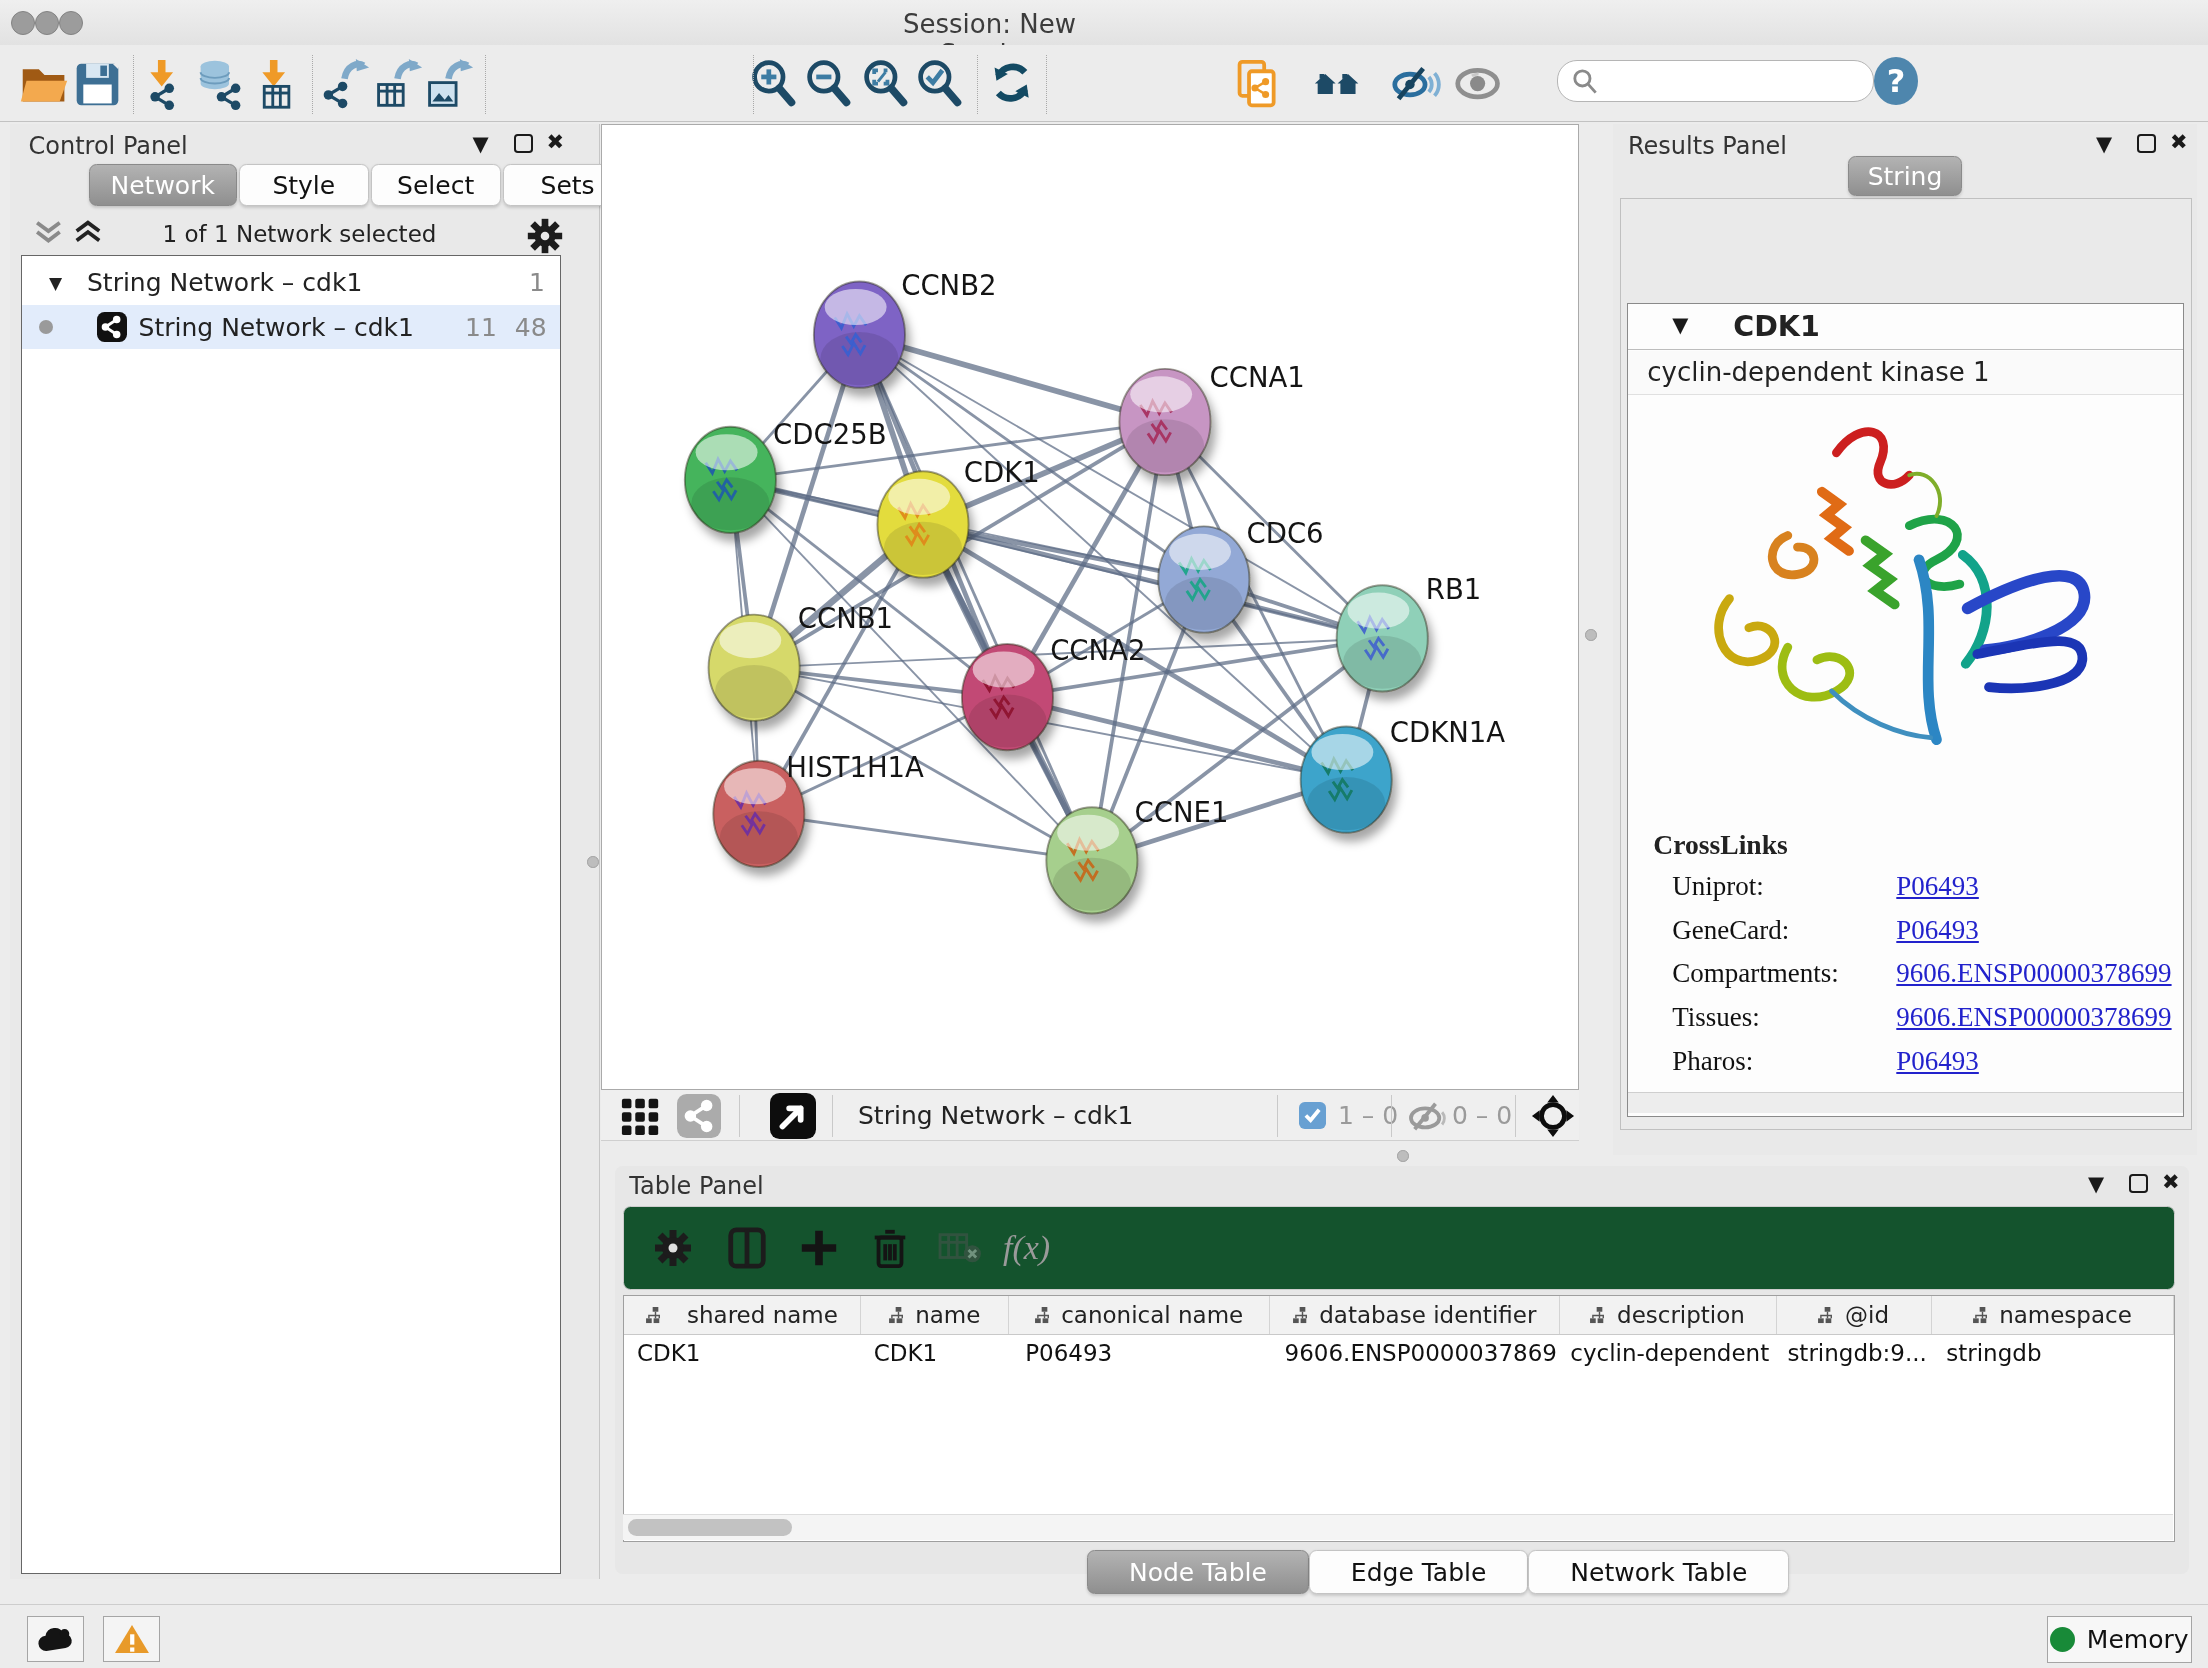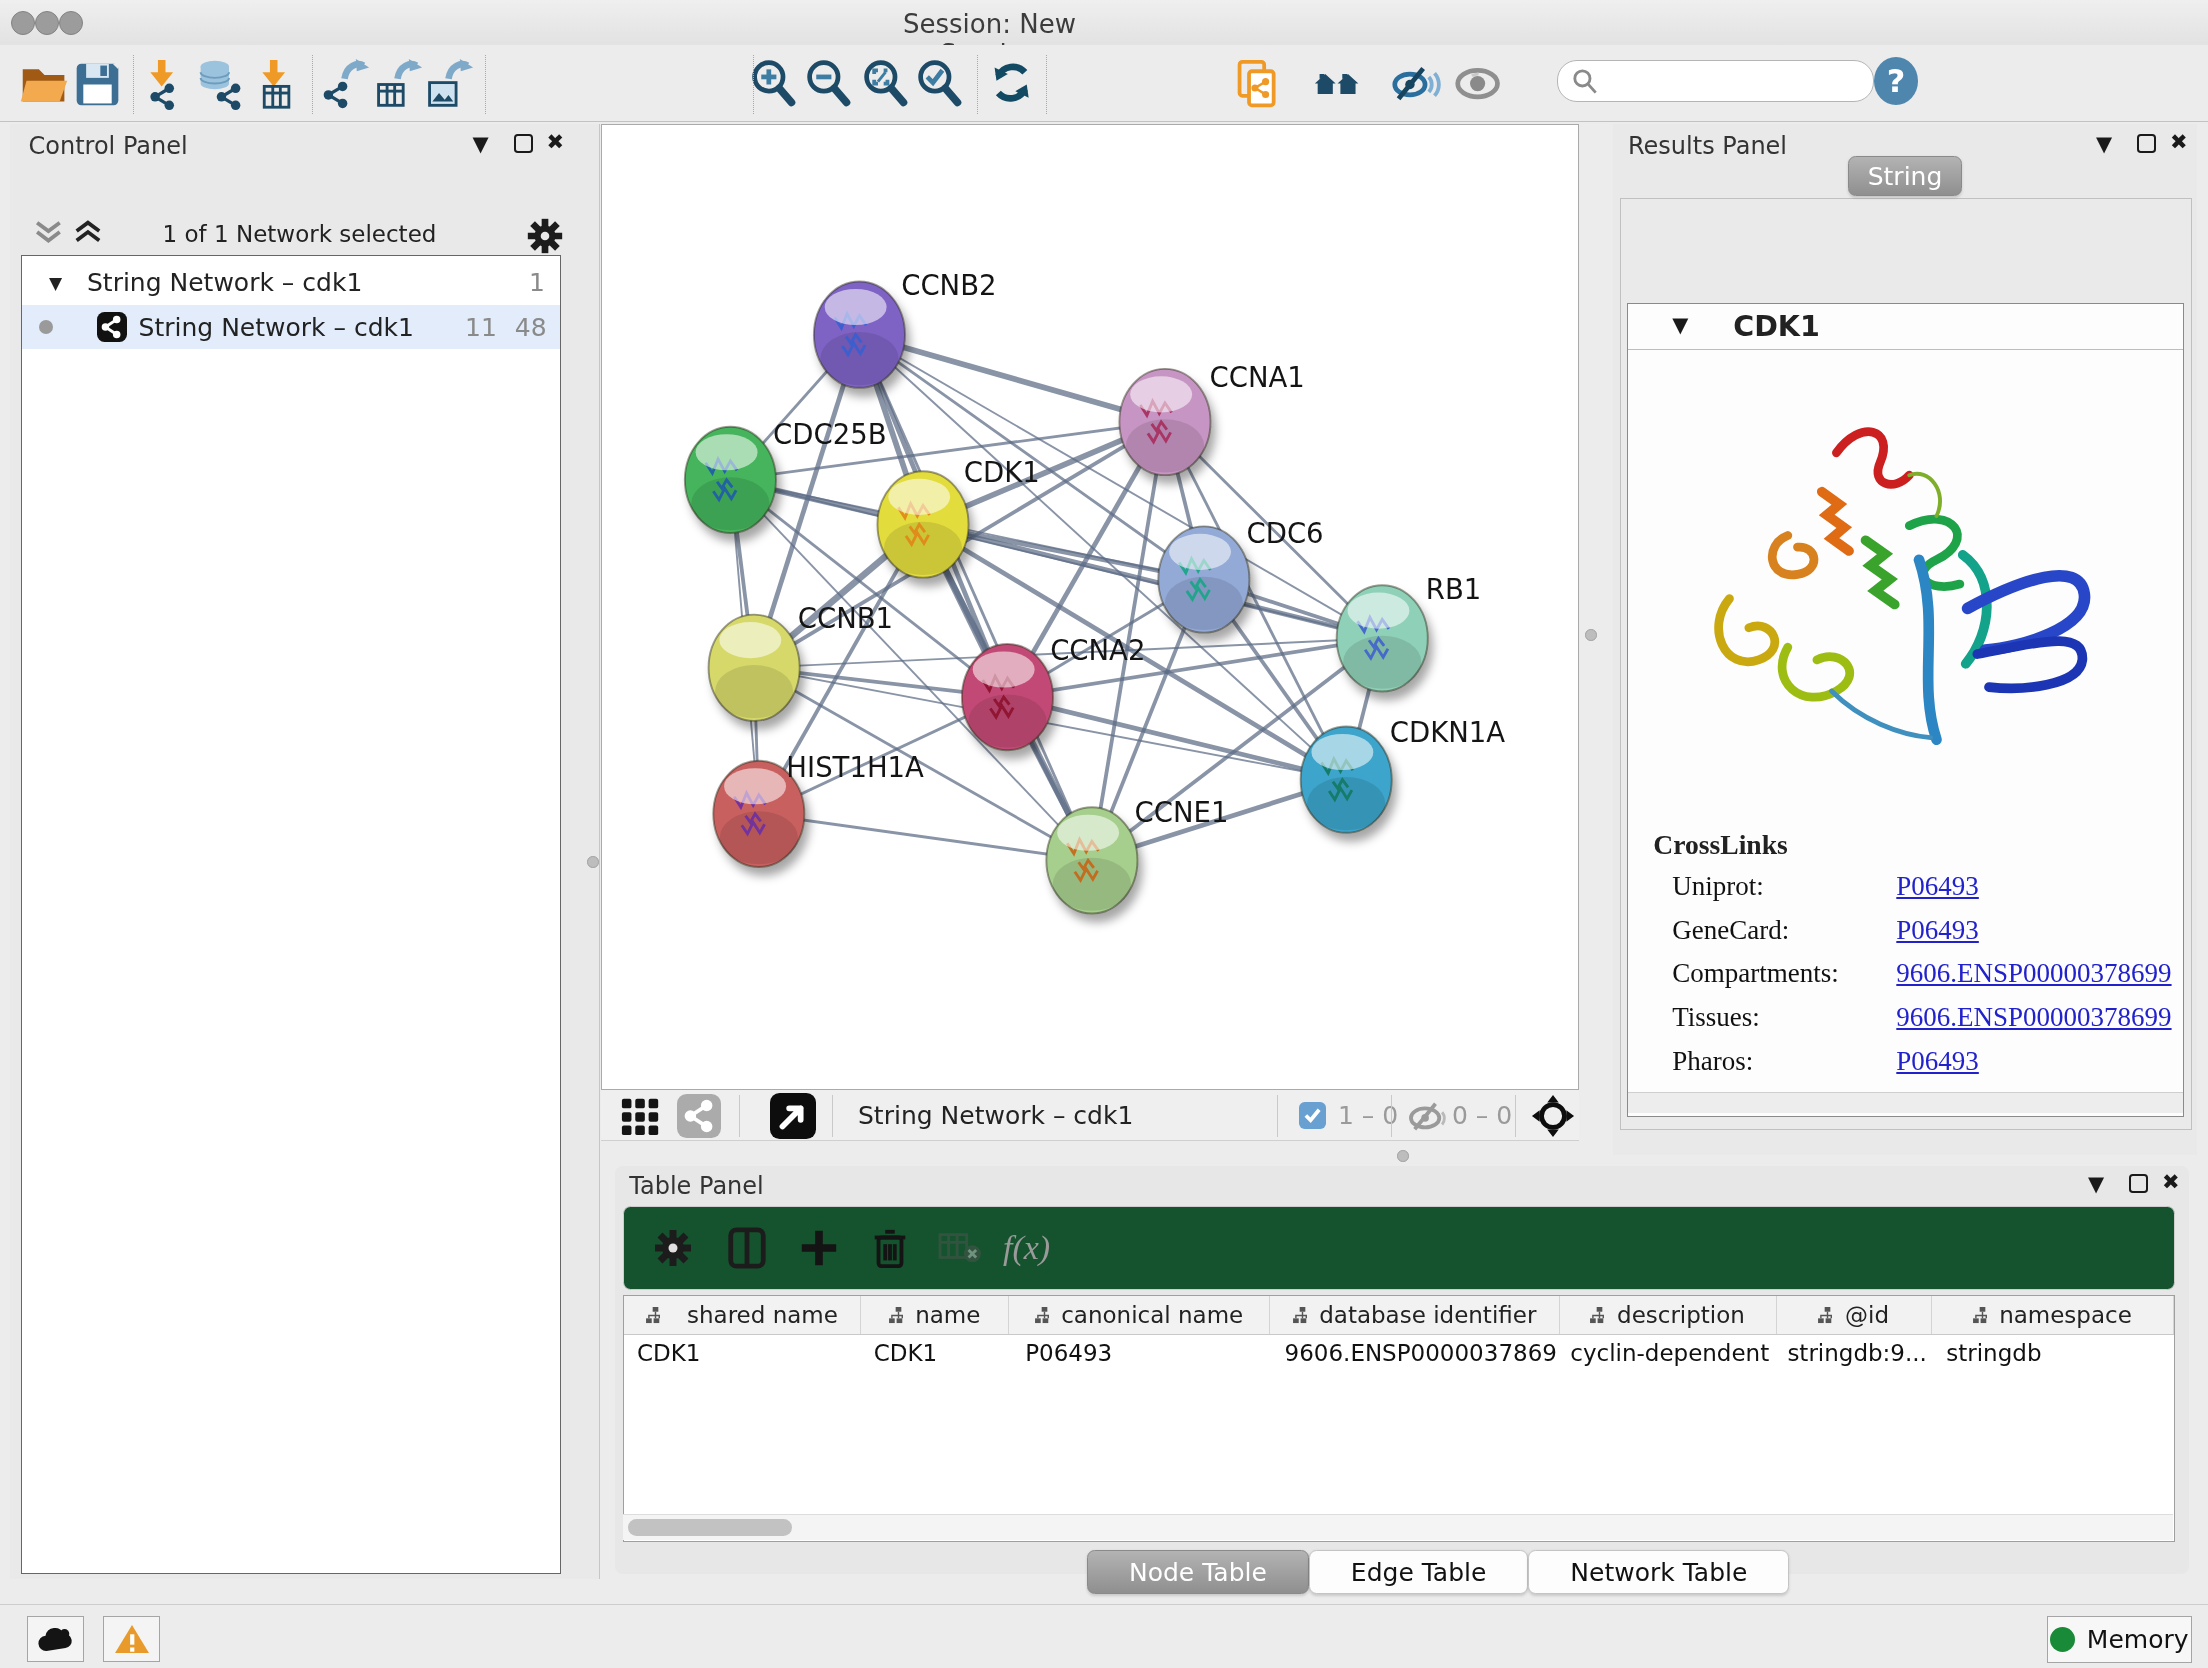--- a/index.html
+++ b/index.html
@@ -291,20 +291,26 @@
     </svg>
   </div>
   <div class="help-btn">?</div>
 </div>
 
 <div class="abs control-panel">
   <div class="panel-title abs" style="left:19px;top:7.6px">Control Panel</div>
   <span class="ph-ico abs" style="left:463px;top:9.5px">▼</span>
   <span class="float-ico abs" style="left:504px;top:9.5px"></span>
   <span class="ph-ico abs" style="left:537px;top:7.6px;font-weight:bold">✖</span>
+  <div class="cp-tabs" id="cp-tabs">
+      <div class="tab sel">Network</div>
+      <div class="tab">Style</div>
+      <div class="tab">Select</div>
+      <div class="tab">Sets</div>
+    </div>
 
   <svg class="abs" style="left:23px;top:93px" width="76" height="32" viewBox="0 0 80 34">
     <g fill="none" stroke="#8a8a8a" stroke-width="4">
         <path d="M4,6 l12,9 12,-9"></path>
         <path d="M4,16 l12,9 12,-9"></path>
       </g>
     <g fill="none" stroke="#222" stroke-width="4">
         <path d="M46,15 l12,-9 12,9"></path>
         <path d="M46,25 l12,-9 12,9"></path>
       </g>
@@ -596,20 +602,23 @@
   <span class="ph-ico abs" style="left:483px;top:9.5px">▼</span>
   <span class="float-ico abs" style="left:524px;top:9.5px"></span>
   <span class="ph-ico abs" style="left:557px;top:7.6px;font-weight:bold">✖</span>
   <div class="rp-outer"></div>
   <div class="tab sel abs" style="left:235px;top:32px;width:114px">String</div>
   <div class="rp-secbox">
     <div class="abs" style="left:0;top:0;width:100%;height:46px;border-bottom:1px solid #bdbdbd">
       <span class="ph-ico abs" style="left:44px;top:11.4px">▼</span>
       <span class="abs" style="left:105px;top:5.7px;font-size:28.5px;font-weight:bold">CDK1</span>
     </div>
+    <div class="abs" style="left:0;top:47px;width:100%;height:44px;background:#fafafa;border-bottom:1px solid #e0e0e0">
+      <span class="abs" style="left:19px;top:5.7px;font-size:26px">cyclin-dependent kinase 1</span>
+    </div>
 
     <svg class="abs" style="left:48px;top:95px" width="418" height="409" viewBox="0 0 430 420">
       <g fill="none" stroke-linecap="round">
         <path d="M165,55 C190,20 225,30 210,65 C200,88 225,95 240,78" stroke="#cc1f1f" stroke-width="9"></path>
         <path d="M150,95 l18,13 l-13,11 l18,13 l-13,11 l18,13" stroke="#e06b15" stroke-width="10"></path>
         <path d="M115,140 C90,150 95,185 125,180 C150,176 145,150 125,152" stroke="#d8821f" stroke-width="9"></path>
         <path d="M55,205 C30,235 50,280 85,268 C115,258 100,225 75,235" stroke="#c9a90f" stroke-width="9"></path>
         <path d="M115,255 C95,290 130,320 165,300 C195,283 170,255 145,268" stroke="#9dbd13" stroke-width="9"></path>
         <path d="M195,145 l20,14 l-15,12 l20,14 l-15,12 l20,14" stroke="#3aa32c" stroke-width="10"></path>
         <path d="M240,130 C285,108 310,145 268,165 C240,178 258,200 292,190" stroke="#1fa348" stroke-width="9"></path>

